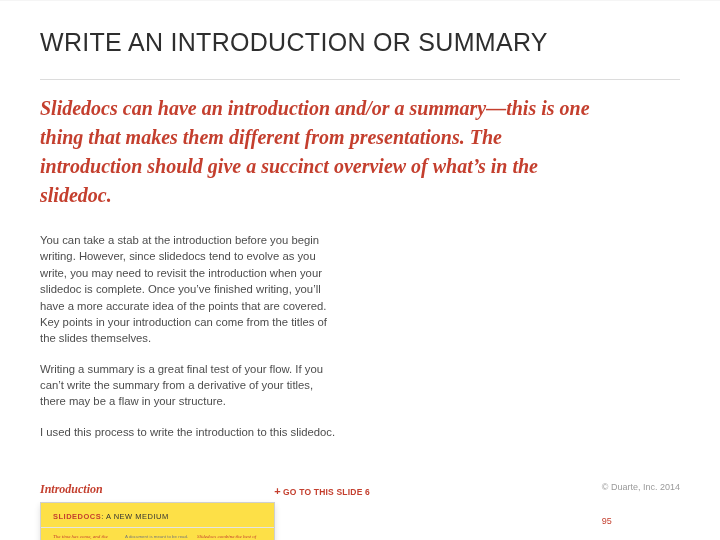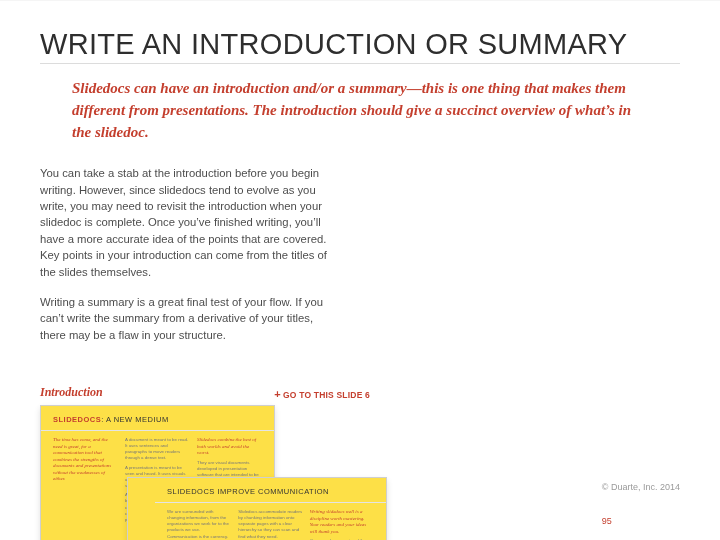--- a/index.html
+++ b/index.html
@@ -12,38 +12,37 @@
     color: #4a4a4a;
   }
   .page {
     position: relative;
     width: 720px;
     height: 540px;
     box-sizing: border-box;
     padding: 28px 40px 20px 40px;
   }
   .title {
-    font-size: 29px;
+    font-size: 25px;
     font-weight: 400;
     color: #2e2e2e;
     border-bottom: 1px solid #dcdcdc;
-    padding-bottom: 2px;
+    padding-bottom: 22px;
     margin-bottom: 14px;
     letter-spacing: 0.3px;
   }
   .lede {
     font-family: Georgia, 'Times New Roman', serif;
     font-style: italic;
     font-weight: 600;
     color: #c43f2e;
-    font-size: 15px;
+    font-size: 20px;
     line-height: 1.45;
     max-width: 560px;
     margin-bottom: 22px;
-    margin-left: 32px;
   }
   .cols {
     display: flex;
     gap: 28px;
     align-items: flex-start;
     flex-direction: column;
   }
   .left {
     width: 300px;
     font-size: 11.3px;
@@ -139,20 +138,21 @@
 <div class="page">
   <div class="gtop"></div>
   <div class="title">WRITE AN INTRODUCTION OR SUMMARY</div>
 
   <div class="lede">Slidedocs can have an introduction and/or a summary—this is one thing that makes them different from presentations. The introduction should give a succinct overview of what’s in the slidedoc.</div>
 
   <div class="cols">
     <div class="left">
       <p>You can take a stab at the introduction before you begin writing. However, since slidedocs tend to evolve as you write, you may need to revisit the introduction when your slidedoc is complete. Once you’ve finished writing, you’ll have a more accurate idea of the points that are covered. Key points in your introduction can come from the titles of the slides themselves.</p>
       <p>Writing a summary is a great final test of your flow. If you can’t write the summary from a derivative of your titles, there may be a flaw in your structure.</p>
+      <p>I used this process to write the introduction to this slidedoc.</p>
     </div>
 
     <div class="right">
 
       <div class="intro-head">
         <span class="sect-label">Introduction</span>
         <a class="go-link">
           <span class="plus">+</span><span>GO TO THIS SLIDE 6</span>
         </a>
       </div>

